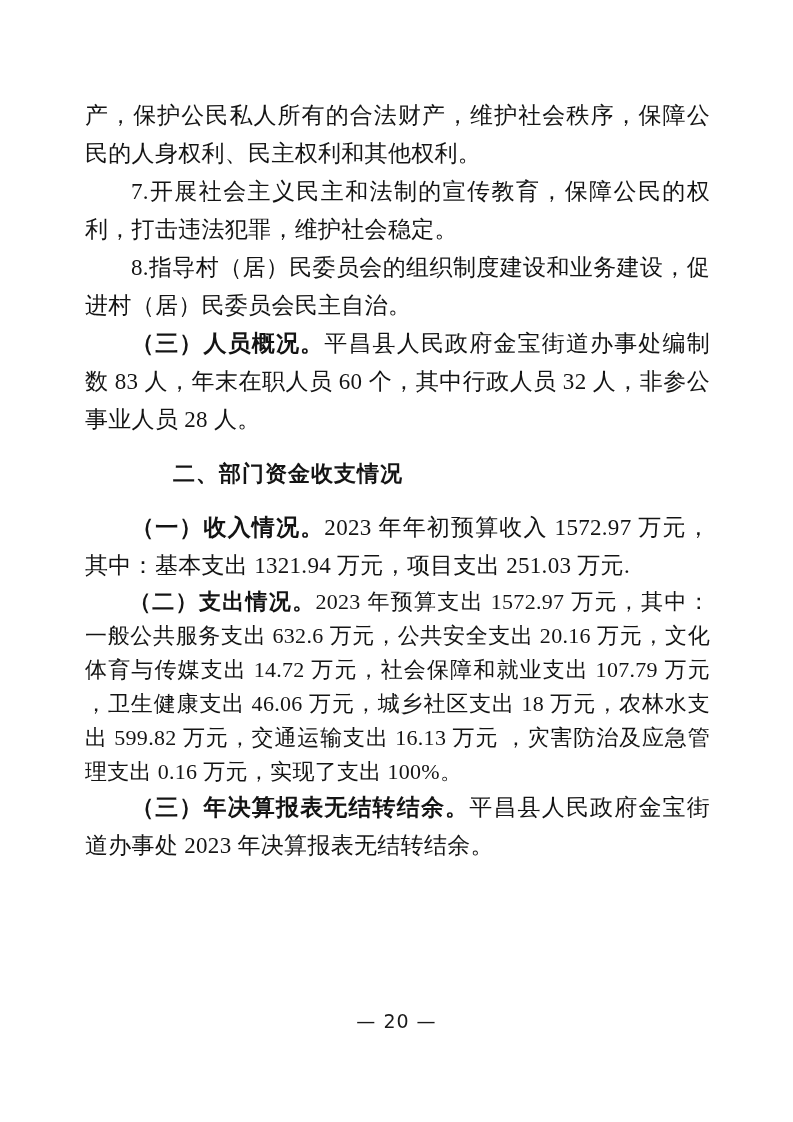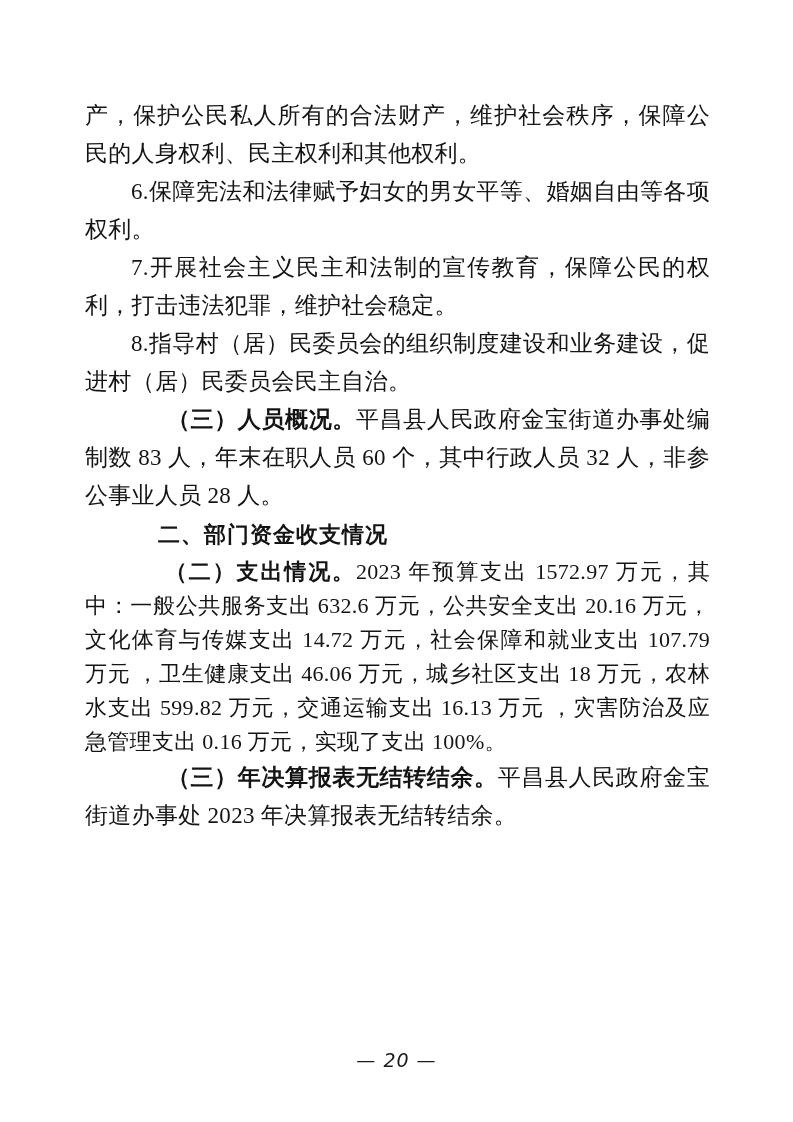--- a/index.html
+++ b/index.html
@@ -28,68 +28,66 @@
     line-height: 38px;
     text-align: justify;
     text-indent: 2em;
     letter-spacing: 0.3px;
   }
   .content p.noindent {
     text-indent: 0;
   }
   .content p .lead {
     font-weight: 700;
-    margin-left: 36px;
   }
   .content p.small {
     font-size: 22px;
     line-height: 34px;
   }
   .content h2 {
-    margin: 1px;
+    margin: 16px;
     font-size: 22px;
     line-height: 38px;
     font-weight: 700;
     text-indent: 72px;
     font-family: "Liberation Sans", "DejaVu Sans", sans-serif;
     letter-spacing: 1px;
   }
   .page-number {
     position: absolute;
     left: 0;
     right: 0;
-    top: 1048px;
+    top: 1009px;
     text-align: center;
     font-size: 19px;
     line-height: 24px;
     color: #1a1a1a;
     font-family: "DejaVu Sans", "Liberation Sans", sans-serif;
     letter-spacing: 1px;
-    font-style: italic;
   }
 </style>
 </head>
 <body>
 
 <div class="page">
   <div class="content">
 
     <p class="noindent">产，保护公民私人所有的合法财产，维护社会秩序，保障公民的人身权利、民主权利和其他权利。</p>
 
 
-    <p>6.保障宪法和法律赋予妇女的男女平等、婚姻自由等各项权利。</p>
 
     <p>7.开展社会主义民主和法制的宣传教育，保障公民的权利，打击违法犯罪，维护社会稳定。</p>
 
     <p>8.指导村（居）民委员会的组织制度建设和业务建设，促进村（居）民委员会民主自治。</p>
 
     <p><span class="lead">（三）人员概况。</span><span>平昌县人民政府金宝街道办事处编制数 83 人，年末在职人员 60 个，其中行政人员 32 人，非参公事业人员 28 人。</span></p>
 
     <h2>二、部门资金收支情况</h2>
 
+    <p><span class="lead">（一）收入情况。</span><span>2023 年年初预算收入 1572.97 万元，其中：基本支出 1321.94 万元，项目支出 251.03 万元.</span></p>
 
     <p class="small"><span class="lead">（二）支出情况。</span><span>2023 年预算支出 1572.97 万元，其中：一般公共服务支出 632.6 万元，公共安全支出 20.16 万元，文化体育与传媒支出 14.72 万元，社会保障和就业支出 107.79 万元 ，卫生健康支出 46.06 万元，城乡社区支出 18 万元，农林水支出 599.82 万元，交通运输支出 16.13 万元 ，灾害防治及应急管理支出 0.16 万元，实现了支出 100%。</span></p>
 
     <p><span class="lead">（三）年决算报表无结转结余。</span><span>平昌县人民政府金宝街道办事处 2023 年决算报表无结转结余。</span></p>
 
 
   </div>
 
   <div class="page-number">— 20 —</div>
 </div>

